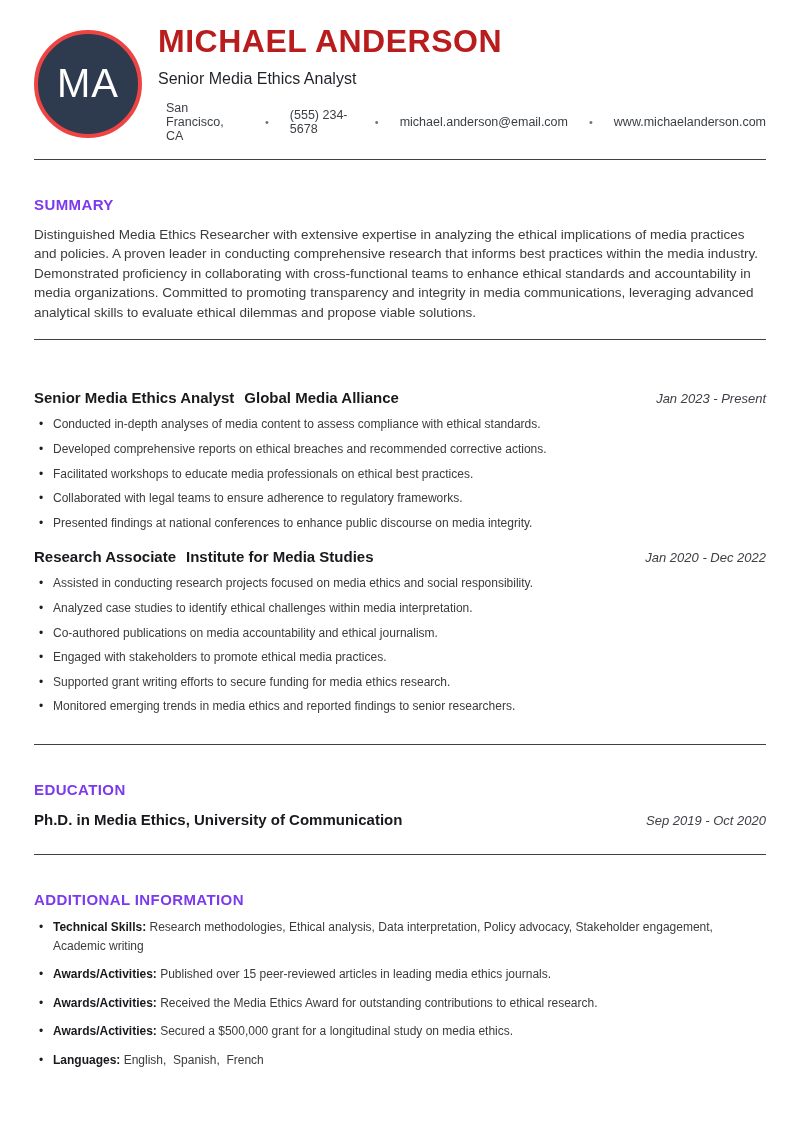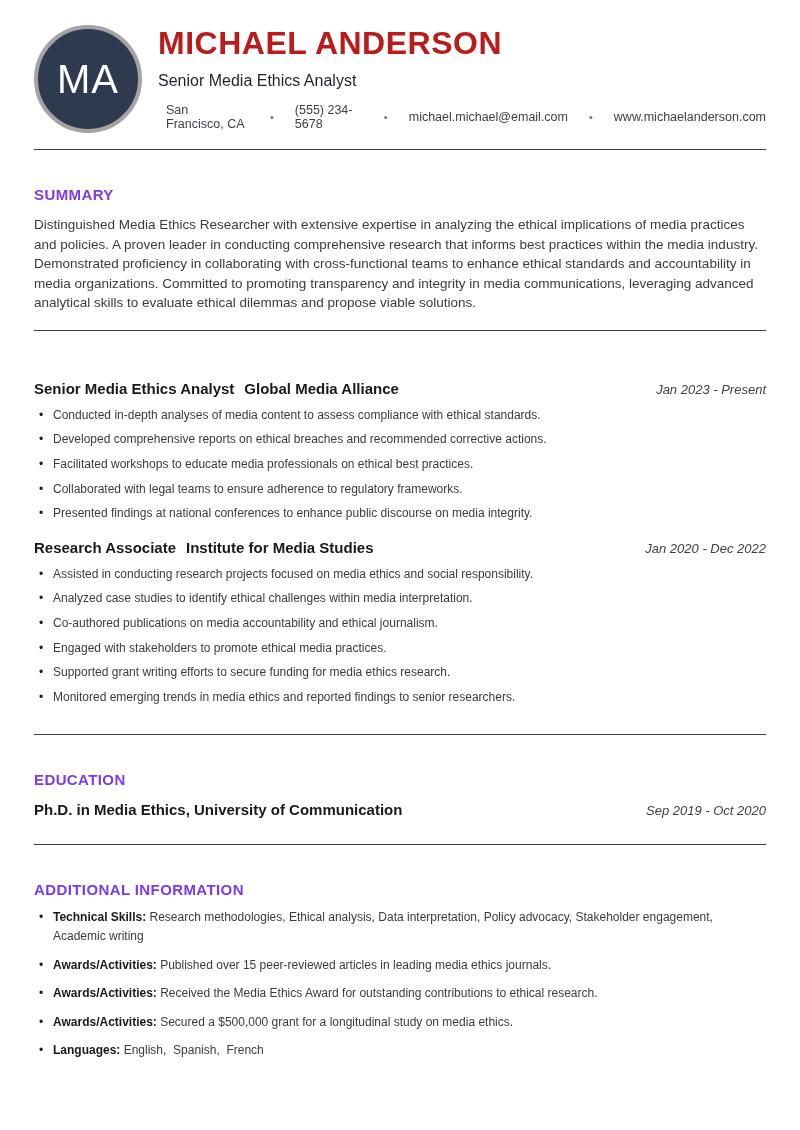--- a/index.html
+++ b/index.html
@@ -18,21 +18,21 @@
   .header {
     display: flex;
     align-items: center;
     padding-top: 25px;
     padding-bottom: 16px;
   }
   .avatar {
     width: 108px;
     height: 108px;
     border-radius: 50%;
-    border: 4px solid #a3a3a3;
+    border: 4px solid #ef4444;
     background: #2e3a4d;
     display: flex;
     align-items: center;
     justify-content: center;
     flex: 0 0 auto;
   }
   .avatar-initials {
     color: #ffffff;
     font-size: 40px;
     font-weight: 400;
@@ -142,21 +142,21 @@
       <span class="avatar-initials">MA</span>
     </div>
     <div class="header-text">
       <div class="name">MICHAEL ANDERSON</div>
       <div class="headline">Senior Media Ethics Analyst</div>
       <div class="contact-line">
         <span>San Francisco, CA</span>
         <span class="sep-dot">•</span>
         <span>(555) 234-5678</span>
         <span class="sep-dot">•</span>
-        <span>michael.michael@email.com</span>
+        <span>michael.anderson@email.com</span>
         <span class="sep-dot">•</span>
         <span>www.michaelanderson.com</span>
       </div>
     </div>
   </div>
 
   <div class="section section-summary">
     <div class="section-heading">SUMMARY</div>
     <div class="summary-body">Distinguished Media Ethics Researcher with extensive expertise in analyzing the ethical implications of media practices and policies. A proven leader in conducting comprehensive research that informs best practices within the media industry. Demonstrated proficiency in collaborating with cross-functional teams to enhance ethical standards and accountability in media organizations. Committed to promoting transparency and integrity in media communications, leveraging advanced analytical skills to evaluate ethical dilemmas and propose viable solutions.</div>
   </div>

